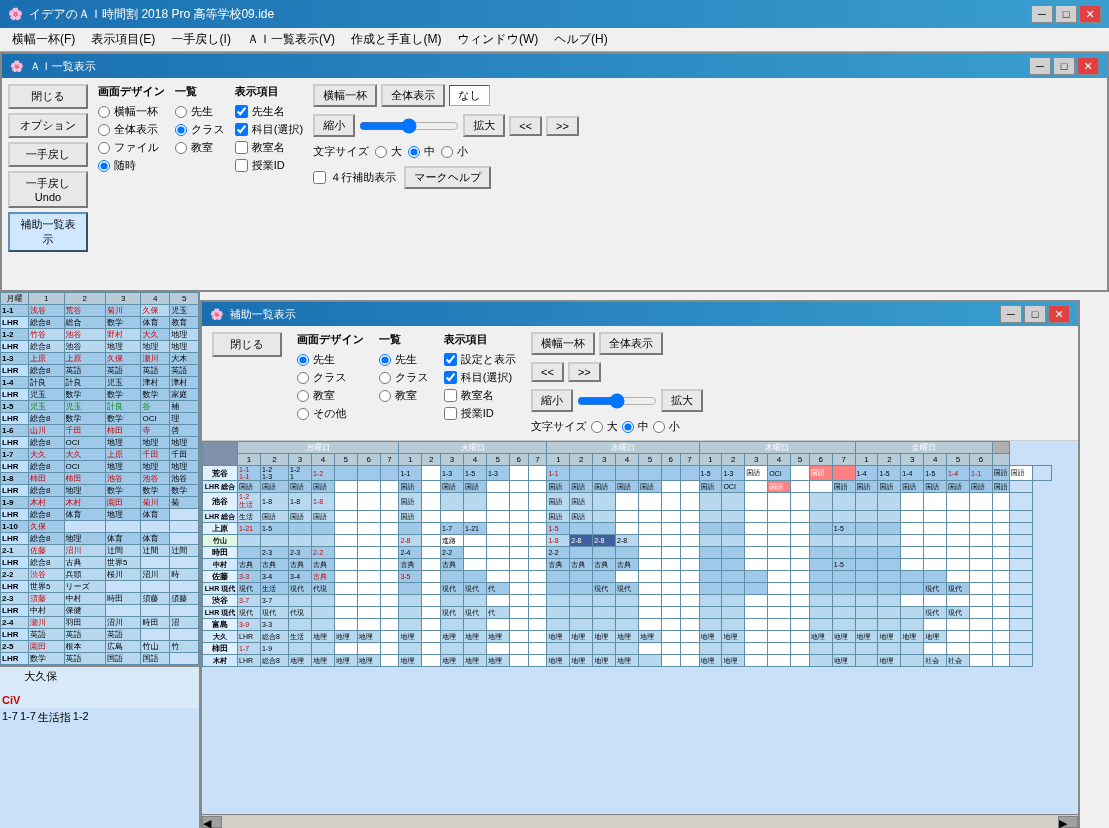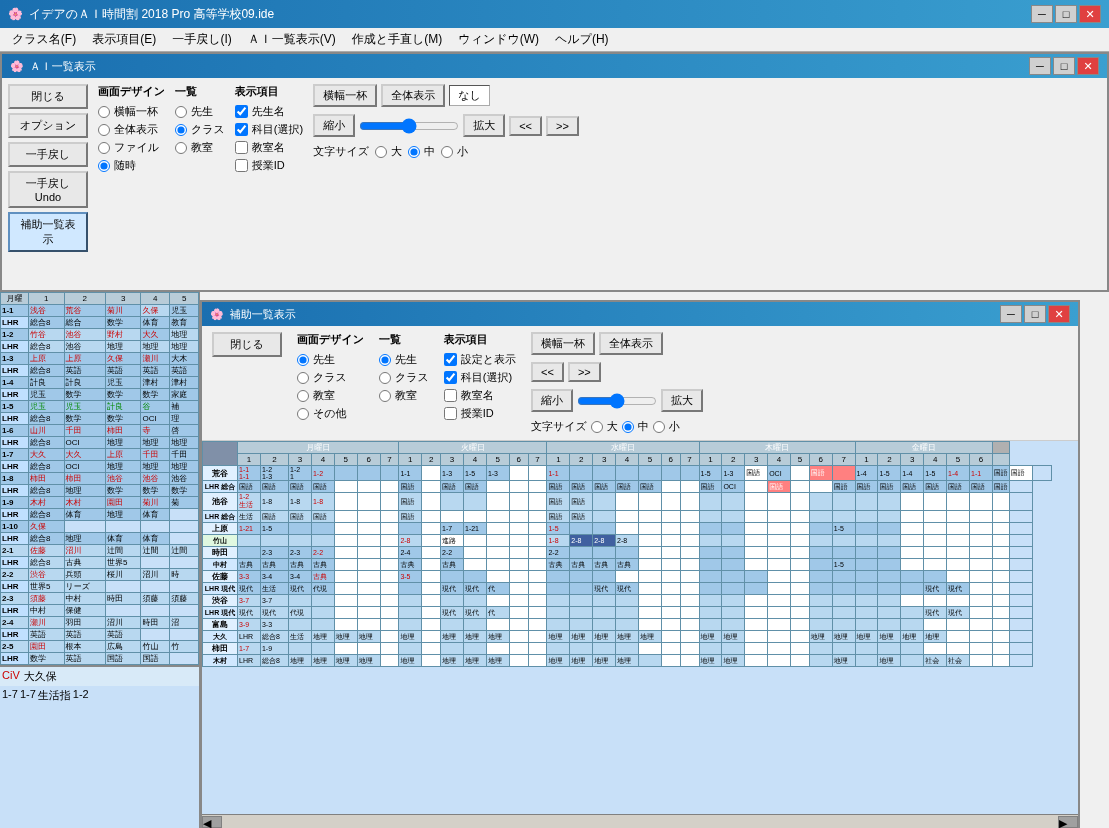--- a/index.html
+++ b/index.html
@@ -187,21 +187,21 @@
     <span>イデアのＡＩ時間割 2018 Pro 高等学校09.ide</span>
   </div>
   <div class="title-bar-controls">
     <div class="title-btn">─</div>
     <div class="title-btn">□</div>
     <div class="title-btn close">✕</div>
   </div>
 </div>
 
 <div class="menu-bar">
-  <span class="menu-item">クラス名(F)</span>
+  <span class="menu-item">横幅一杯(F)</span>
   <span class="menu-item">表示項目(E)</span>
   <span class="menu-item">一手戻し(I)</span>
   <span class="menu-item">ＡＩ一覧表示(V)</span>
   <span class="menu-item">作成と手直し(M)</span>
   <span class="menu-item">ウィンドウ(W)</span>
   <span class="menu-item">ヘルプ(H)</span>
 </div>
 
 <div class="main-content">
 
@@ -319,20 +319,27 @@
               <input type="radio" name="fsize" checked="" style=""> 
               <span>中</span>
             </label>
           <label class="radio-item">
               <input type="radio" name="fsize" style=""> 
               <span>小</span>
             </label>
         </div>
 
 
+        <div style="display:flex;align-items:center;gap:8px;margin-top:4px;">
+          <label class="check-item">
+              <input type="checkbox" style=""> 
+              <span>４行補助表示</span>
+            </label>
+          <button class="btn-small">マークヘルプ</button>
+        </div>
       </div>
     </div>
   </div>
 
   <div style="position:absolute;top:240px;left:0;width:200px;bottom:0;background:#c8e0f8;overflow:hidden;border-right:1px solid #888;">
     <table class="grid-table" style="width:100%;">
       <tbody>
           <tr>
         <th class="row-label" style="width:28px;">月曜</th>
         <th>1</th>
@@ -578,21 +585,21 @@
         <td class="c2">数学</td>
             <td class="c2">英語</td>
             <td class="c2">国語</td>
             <td class="c2">国語</td>
             <td></td>
       </tr>
     </tbody>
       </table>
 
     <div style="background:#d8eaf8;border-top:2px solid #888;padding:2px;display:flex;gap:4px;">
-      <span style="color:#cc0000;font-weight:normal;">CiV</span>
+      <span style="color:#cc0000;font-weight:bold;margin-top:25px;">CiV</span>
       <span>大久保</span>
     </div>
     <div style="background:#c8e0f8;padding:2px;display:flex;gap:2px;">
       <span>1-7</span>
       <span>1-7</span>
       <span>生活指</span>
       <span>1-2</span>
     </div>
   </div>
 

